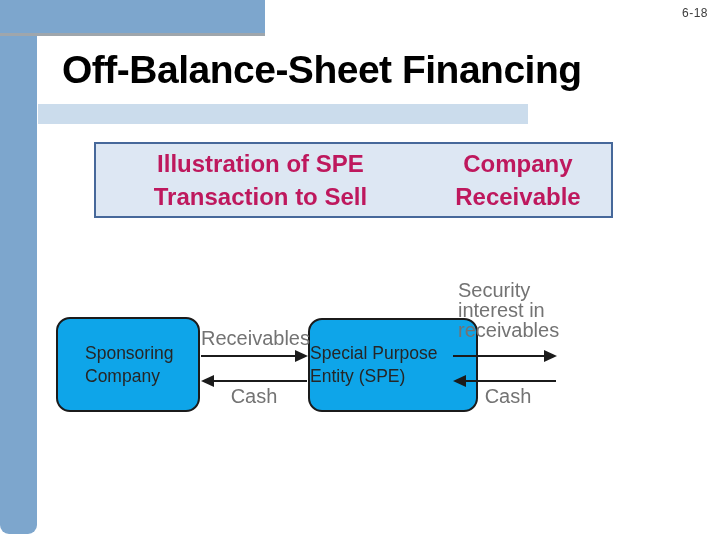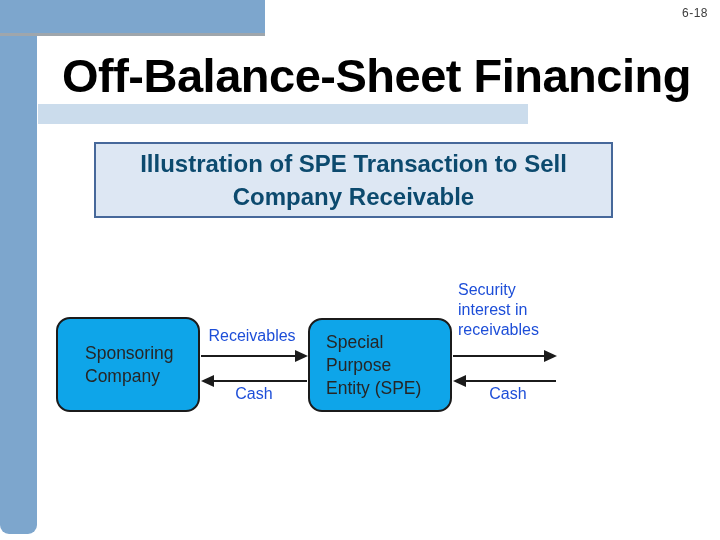--- a/index.html
+++ b/index.html
@@ -7,43 +7,43 @@
     position:relative;width:720px;height:540px;background:#ffffff;overflow:hidden;
     font-family:"Liberation Sans", sans-serif;
   }
   
   .side-band{position:absolute;left:0;top:0;width:37px;height:534px;background:#7da6cd;border-radius:0 0 9px 9px;}
   .header-block{position:absolute;left:0;top:0;width:265px;height:33px;background:#7da6cd;}
   .header-underline{position:absolute;left:0;top:33px;width:265px;height:3px;background:#9fa6ac;}
   .page-number{position:absolute;top:6px;right:12px;font-size:12px;color:#3c3c3c;letter-spacing:0.5px;}
   .slide-title{
     position:absolute;left:62px;top:48px;width:640px;
-    font-size:47px;font-weight:bold;color:#000;letter-spacing:-0.5px;white-space:nowrap;
+    font-size:39px;font-weight:bold;color:#000;letter-spacing:-0.5px;white-space:nowrap;
   }
   .accent-bar{position:absolute;left:38px;top:104px;width:490px;height:20px;background:#cbdcec;}
   
   .subtitle-box{
     position:absolute;left:94px;top:142px;width:519px;height:76px;box-sizing:border-box;
     background:#dde7f3;border:2px solid #46689a;
-    display:flex;flex-direction:column;justify-content:center;align-items:center;
-    font-size:24px;font-weight:bold;color:#0c4a6e;line-height:33px;text-align:center;
+    display:flex;flex-direction:row;justify-content:center;align-items:center;
+    font-size:24px;font-weight:bold;color:#be185d;line-height:33px;text-align:center;
   }
   
   .node{
     position:absolute;box-sizing:border-box;border:2px solid #1b1b1b;border-radius:14px;
     background:#0ea5e9;display:flex;align-items:center;
     font-size:17.5px;color:#262626;line-height:23px;white-space:pre-line;
   }
   .node-sponsoring{left:56px;top:317px;width:144px;height:95px;padding-left:27px;}
-  .node-spe{left:308px;top:318px;width:144px;height:94px;padding-left:16px;}
+  .node-spe{left:308px;top:318px;width:170px;height:94px;padding-left:0;}
   .node-bond{left:557px;top:318px;width:146px;height:94px;background:#ffffff;justify-content:center;padding-left:0;}
   .shaft{position:absolute;height:2px;background:#1b1b1b;}
   .head-right{position:absolute;width:0;height:0;border-top:6px solid transparent;border-bottom:6px solid transparent;border-left:13px solid #1b1b1b;}
   .head-left{position:absolute;width:0;height:0;border-top:6px solid transparent;border-bottom:6px solid transparent;border-right:13px solid #1b1b1b;}
-  .edge-label{position:absolute;font-size:16px;color:#1d4ed8;}
+  .edge-label{position:absolute;font-size:20px;color:#737373;}
   .lbl-receivables{left:201px;top:327px;width:102px;text-align:center;}
   .lbl-cash-1{left:222px;top:385px;width:64px;text-align:center;}
   .lbl-security{left:458px;top:280px;line-height:20px;white-space:pre-line;}
   .lbl-cash-2{left:476px;top:385px;width:64px;text-align:center;}
 </style>
 </head>
 <body>
 
 <div class="slide">
 

